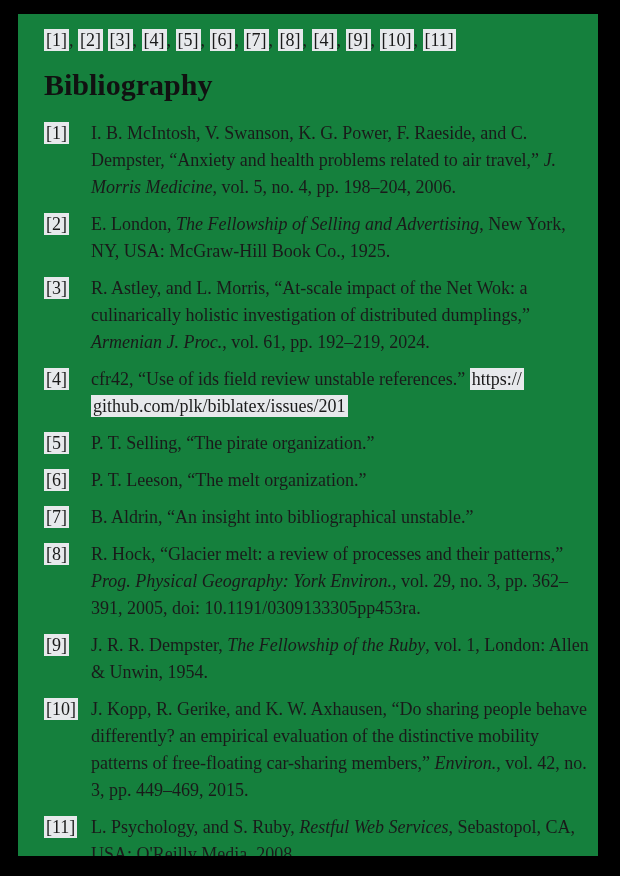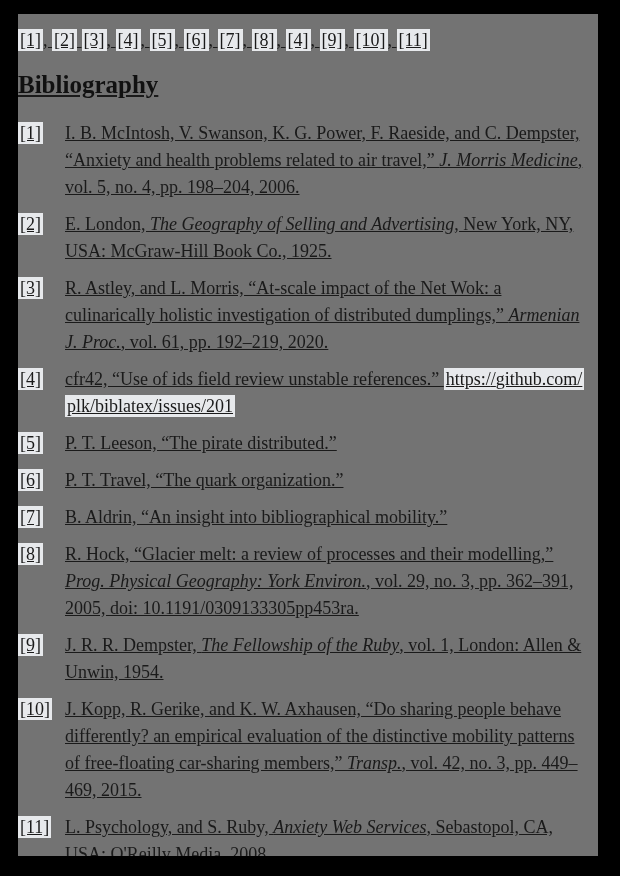--- a/index.html
+++ b/index.html
@@ -9,42 +9,41 @@
     height: 876px;
     background: #000000;
     font-family: "Liberation Serif", "DejaVu Serif", serif;
   }
   .page {
     position: absolute;
     left: 18px;
     top: 14px;
     width: 580px;
     height: 842px;
-    background: #737373;
+    background: #15803d;
     box-sizing: border-box;
-    padding: 13px 8px 10px 0;
+    padding: 13px 8px 10px 26px;
     overflow: hidden;
     color: #1a1a1a;
-    text-decoration: underline;
   }
   .citeline {
     margin: 0;
     font-size: 18px;
     line-height: 27px;
     white-space: normal;
   }
   .hl {
     background: #e7e9ec;
     padding: 1px 2px;
     box-decoration-break: clone;
     -webkit-box-decoration-break: clone;
   }
   h1.bib-heading {
     margin: 16px 0 20px 0;
-    font-size: 25px;
+    font-size: 30px;
     line-height: 30px;
     font-weight: bold;
     color: #111111;
   }
   ol.bib-list {
     list-style: none;
     margin: 0;
     padding: 0;
   }
   li.bib-entry {
@@ -73,52 +72,52 @@
 <div class="page">
   <p class="citeline"><span class="hl">[1]</span><span>, </span><span class="hl">[2]</span><span> </span><span class="hl">[3]</span><span>, </span><span class="hl">[4]</span><span>, </span><span class="hl">[5]</span><span>, </span><span class="hl">[6]</span><span>, </span><span class="hl">[7]</span><span>, </span><span class="hl">[8]</span><span>, </span><span class="hl">[4]</span><span>, </span><span class="hl">[9]</span><span>, </span><span class="hl">[10]</span><span>, </span><span class="hl">[11]</span></p>
   <h1 class="bib-heading">Bibliography</h1>
   <ol class="bib-list">
       <li class="bib-entry">
         <span class="bib-label"><span class="hl">[1]</span></span>
         <span class="bib-text"><span>I. B. McIntosh, V. Swanson, K. G. Power, F. Raeside, and C. Dempster, “Anxiety and health problems related to air travel,” </span><i>J. Morris Medicine</i><span>, vol. 5, no. 4, pp. 198–204, 2006.</span></span>
       </li>
       <li class="bib-entry">
         <span class="bib-label"><span class="hl">[2]</span></span>
-        <span class="bib-text"><span>E. London, </span><i>The Geography of Selling and Advertising</i><span>, New York, NY, USA: McGraw-Hill Book Co., 1925.</span></span>
+        <span class="bib-text"><span>E. London, </span><i>The Fellowship of Selling and Advertising</i><span>, New York, NY, USA: McGraw-Hill Book Co., 1925.</span></span>
       </li>
       <li class="bib-entry">
         <span class="bib-label"><span class="hl">[3]</span></span>
-        <span class="bib-text"><span>R. Astley, and L. Morris, “At-scale impact of the Net Wok: a culinarically holistic investigation of distributed dumplings,” </span><i>Armenian J. Proc.</i><span>, vol. 61, pp. 192–219, 2020.</span></span>
+        <span class="bib-text"><span>R. Astley, and L. Morris, “At-scale impact of the Net Wok: a culinarically holistic investigation of distributed dumplings,” </span><i>Armenian J. Proc.</i><span>, vol. 61, pp. 192–219, 2024.</span></span>
       </li>
       <li class="bib-entry">
         <span class="bib-label"><span class="hl">[4]</span></span>
         <span class="bib-text"><span>cfr42, “Use of ids field review unstable references.” </span><span class="hl url">https:/<wbr>/<wbr>github.com/<wbr>plk/<wbr>biblatex/<wbr>issues/<wbr>201</span></span>
       </li>
       <li class="bib-entry">
         <span class="bib-label"><span class="hl">[5]</span></span>
-        <span class="bib-text"><span>P. T. Leeson, “The pirate distributed.”</span></span>
+        <span class="bib-text"><span>P. T. Selling, “The pirate organization.”</span></span>
       </li>
       <li class="bib-entry">
         <span class="bib-label"><span class="hl">[6]</span></span>
-        <span class="bib-text"><span>P. T. Travel, “The quark organization.”</span></span>
+        <span class="bib-text"><span>P. T. Leeson, “The melt organization.”</span></span>
       </li>
       <li class="bib-entry">
         <span class="bib-label"><span class="hl">[7]</span></span>
-        <span class="bib-text"><span>B. Aldrin, “An insight into bibliographical mobility.”</span></span>
+        <span class="bib-text"><span>B. Aldrin, “An insight into bibliographical unstable.”</span></span>
       </li>
       <li class="bib-entry">
         <span class="bib-label"><span class="hl">[8]</span></span>
-        <span class="bib-text"><span>R. Hock, “Glacier melt: a review of processes and their modelling,” </span><i>Prog. Physical Geography: York Environ.</i><span>, vol. 29, no. 3, pp. 362–391, 2005, doi: 10.1191/0309133305pp453ra.</span></span>
+        <span class="bib-text"><span>R. Hock, “Glacier melt: a review of processes and their patterns,” </span><i>Prog. Physical Geography: York Environ.</i><span>, vol. 29, no. 3, pp. 362–391, 2005, doi: 10.1191/0309133305pp453ra.</span></span>
       </li>
       <li class="bib-entry">
         <span class="bib-label"><span class="hl">[9]</span></span>
         <span class="bib-text"><span>J. R. R. Dempster, </span><i>The Fellowship of the Ruby</i><span>, vol. 1, London: Allen &amp; Unwin, 1954.</span></span>
       </li>
       <li class="bib-entry">
         <span class="bib-label"><span class="hl">[10]</span></span>
-        <span class="bib-text"><span>J. Kopp, R. Gerike, and K. W. Axhausen, “Do sharing people behave differently? an empirical evaluation of the distinctive mobility patterns of free-floating car-sharing members,” </span><i>Transp.</i><span>, vol. 42, no. 3, pp. 449–469, 2015.</span></span>
+        <span class="bib-text"><span>J. Kopp, R. Gerike, and K. W. Axhausen, “Do sharing people behave differently? an empirical evaluation of the distinctive mobility patterns of free-floating car-sharing members,” </span><i>Environ.</i><span>, vol. 42, no. 3, pp. 449–469, 2015.</span></span>
       </li>
       <li class="bib-entry">
         <span class="bib-label"><span class="hl">[11]</span></span>
-        <span class="bib-text"><span>L. Psychology, and S. Ruby, </span><i>Anxiety Web Services</i><span>, Sebastopol, CA, USA: O'Reilly Media, 2008.</span></span>
+        <span class="bib-text"><span>L. Psychology, and S. Ruby, </span><i>Restful Web Services</i><span>, Sebastopol, CA, USA: O'Reilly Media, 2008.</span></span>
       </li>
     </ol>
 </div>
 
 </body></html>

